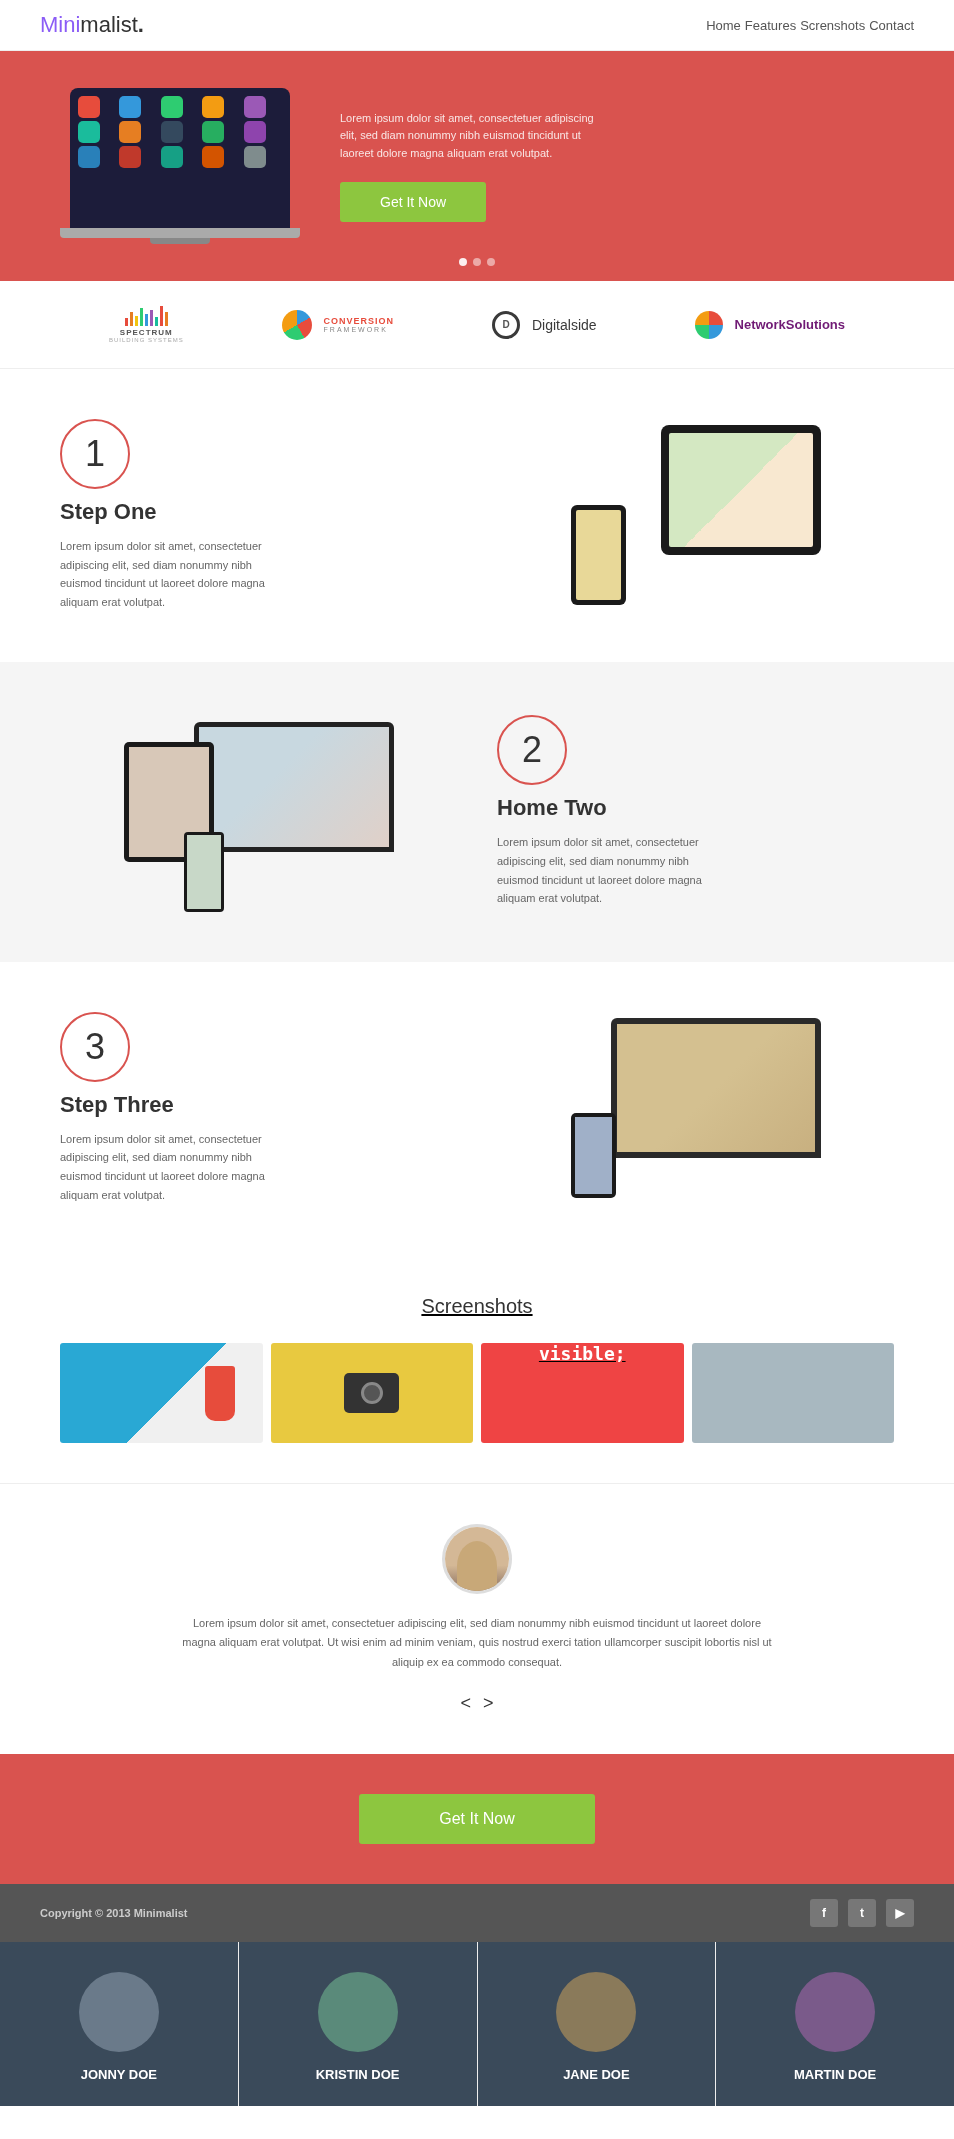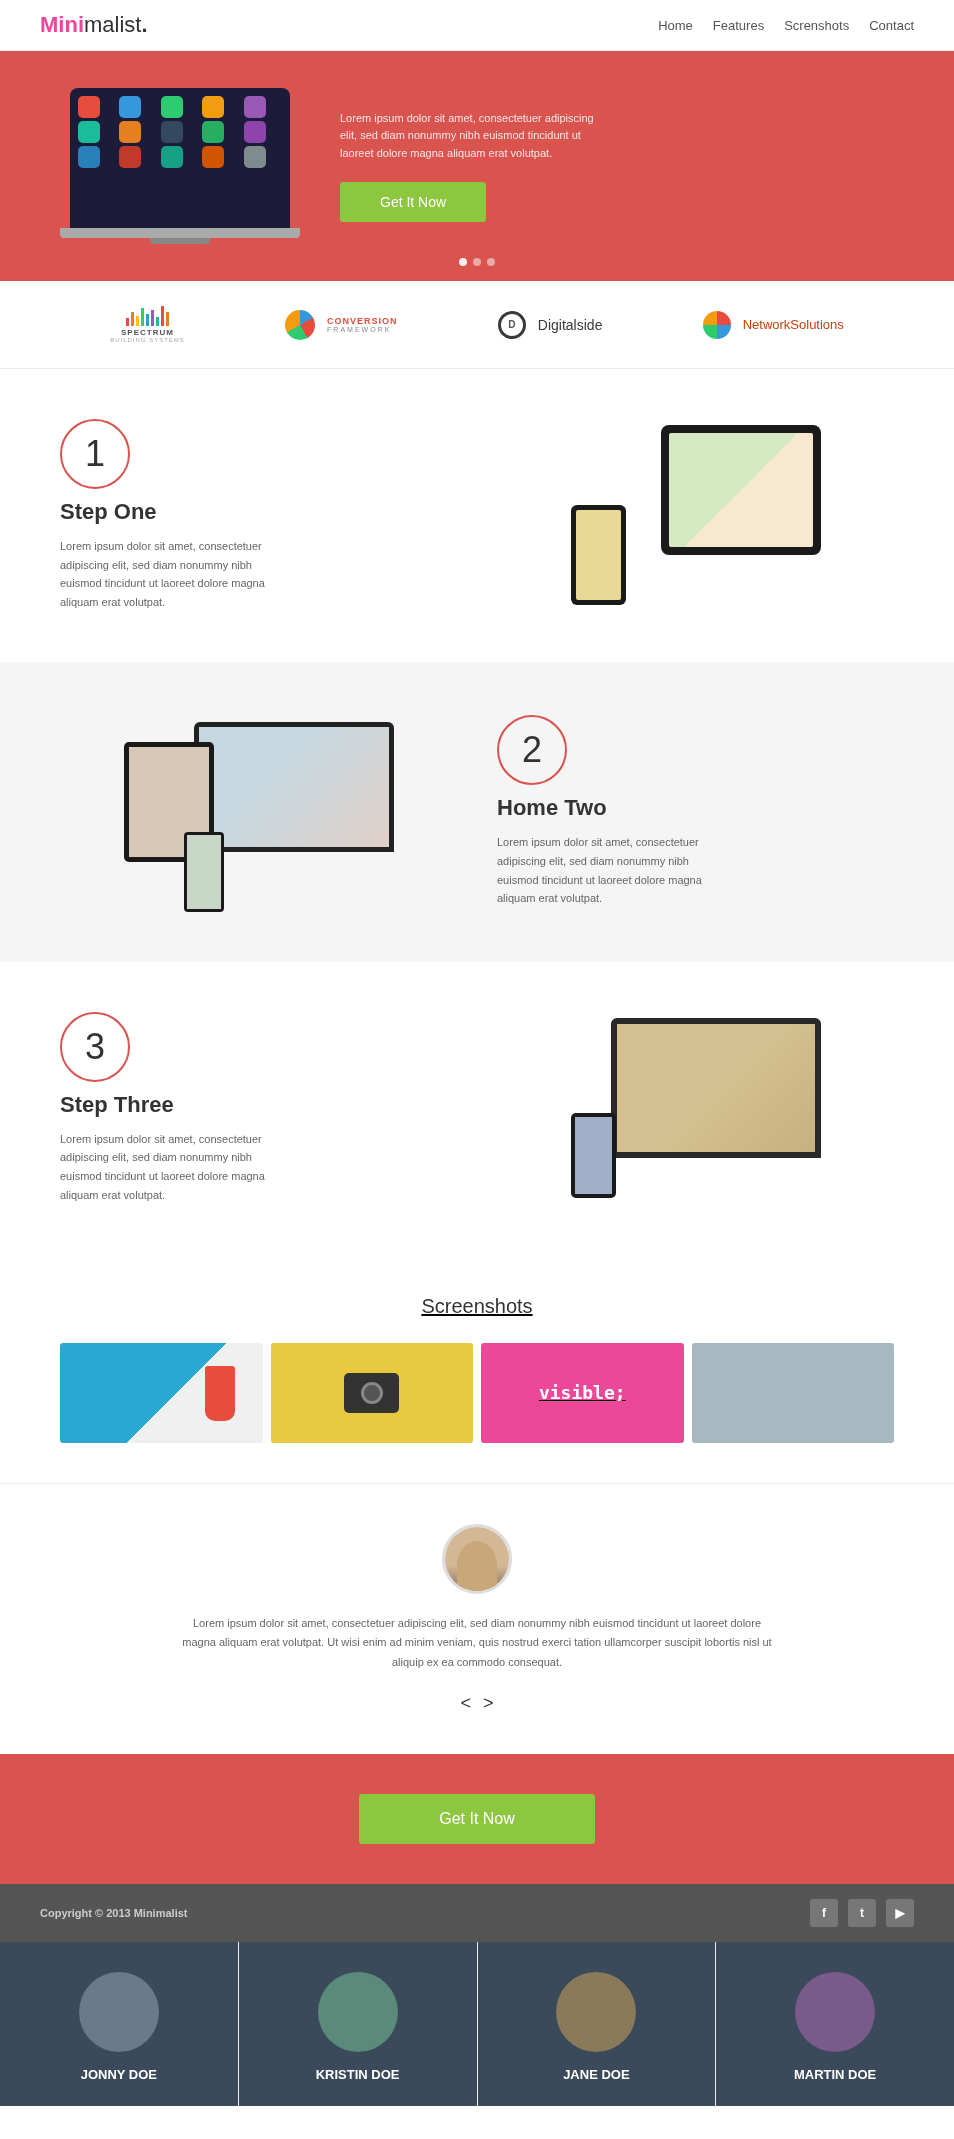--- a/index.html
+++ b/index.html
@@ -5,21 +5,21 @@
     * { margin: 0; padding: 0; box-sizing: border-box; }
     body { font-family: 'Arial', sans-serif; width: 954px; background: #fff; }
 
     
     nav {
       display: flex; align-items: center; justify-content: space-between;
       padding: 12px 40px; background: #fff; border-bottom: 1px solid #eee;
     }
     .logo { font-size: 22px; font-weight: 300; color: #333; }
     .logo span { color: #8dc63f; font-weight: 700; }
-    .nav-links { display: flex; gap: 20px; }
+    .nav-links { display: flex; gap: 4px; }
     .nav-links a { text-decoration: none; color: #555; font-size: 13px; }
 
     
     .hero {
       background: #d9534f; display: flex; align-items: center;
       padding: 30px 60px; min-height: 230px; position: relative;
     }
     .hero-image { flex: 0 0 auto; margin-right: 40px; }
     .hero-text { color: #fff; flex: 1; }
     .hero-text h1 { font-size: 28px; font-weight: 300; line-height: 1.3; margin-bottom: 12px; }
@@ -101,21 +101,21 @@
 
     
     .screenshots-section { padding: 40px 60px; text-align: center; text-decoration: underline; }
     .screenshots-section h2 { font-size: 20px; font-weight: 400; color: #333; margin-bottom: 25px; }
     .screenshots-grid { display: grid; grid-template-columns: repeat(4, 1fr); gap: 8px; }
     .screenshot-thumb {
       height: 100px; border-radius: 3px; overflow: hidden;
     }
     .ss1 { background: linear-gradient(135deg, #1a9fd4 50%, #f0f0f0 50%); }
     .ss2 { background: #e8c940; }
-    .ss3 { background: #ec4899; display: flex; align-items: center; justify-content: center; color: #fff; font-size: 18px; font-family: monospace; }
+    .ss3 { background: #ef4444; display: flex; align-items: flex-start; justify-content: center; color: #fff; font-size: 18px; font-family: monospace; }
     .ss4 { background: #90a0b0; }
 
     
     .testimonials-section { padding: 40px 60px; text-align: center; border-top: 1px solid #eee; }
     .testimonials-section h2 { font-size: 20px; font-weight: 400; color: #333; margin-bottom: 20px; }
     .testimonial-avatar {
       width: 70px; height: 70px; border-radius: 50%; border: 3px solid #ddd;
       background: #c0b0a0; margin: 0 auto 20px; overflow: hidden;
     }
     .avatar-face {
@@ -177,21 +177,21 @@
     }
     .c1{background:#e74c3c;} .c2{background:#3498db;} .c3{background:#2ecc71;} .c4{background:#f39c12;}
     .c5{background:#9b59b6;} .c6{background:#1abc9c;} .c7{background:#e67e22;} .c8{background:#34495e;}
     .c9{background:#27ae60;} .c10{background:#8e44ad;} .c11{background:#2980b9;} .c12{background:#c0392b;}
     .c13{background:#16a085;} .c14{background:#d35400;} .c15{background:#7f8c8d;}
 
     
     .logo-text-conv { font-size: 9px; font-weight: 700; color: #e74c3c; letter-spacing: 1px; }
     .logo-text-conv2 { font-size: 7px; color: #888; letter-spacing: 2px; }
     .logo-text-ds { font-size: 14px; color: #3a3a3a; font-weight: 400; }
-    .logo-text-ns { font-size: 13px; color: #c2410c; font-weight: 400; }
+    .logo-text-ns { font-size: 13px; color: #701a75; font-weight: 700; }
 
     .conversion-circle {
       width: 30px; height: 30px; border-radius: 50%;
       background: conic-gradient(#3498db 0 60deg, #e74c3c 60deg 150deg, #2ecc71 150deg 240deg, #f39c12 240deg 360deg);
     }
     .digitalside-circle {
       width: 28px; height: 28px; border-radius: 50%; border: 3px solid #3a3a3a;
       display: flex; align-items: center; justify-content: center; position: relative;
     }
     .ns-circle {
@@ -204,21 +204,21 @@
       width: 100%; height: 100%; background: linear-gradient(135deg, #29a8d4 0%, #29a8d4 55%, #f0f0f0 55%);
       display: flex; align-items: flex-start; justify-content: flex-end; padding: 8px;
     }
   </style>
 </head>
 <body>
 
 <nav>
   <div>
     <span class="logo">
-      <span style="color:#ec4899;font-weight:700;">Mini</span><span style="color:#333;font-weight:300;">malist</span><span style="color:#333;">.</span>
+      <span style="color:#8b5cf6;font-weight:400;">Mini</span><span style="color:#333;font-weight:300;">malist</span><span style="color:#333;">.</span>
     </span>
   </div>
   <div class="nav-links">
     <a href="#">Home</a>
     <a href="#">Features</a>
     <a href="#">Screnshots</a>
     <a href="#">Contact</a>
   </div>
 </nav>
 

